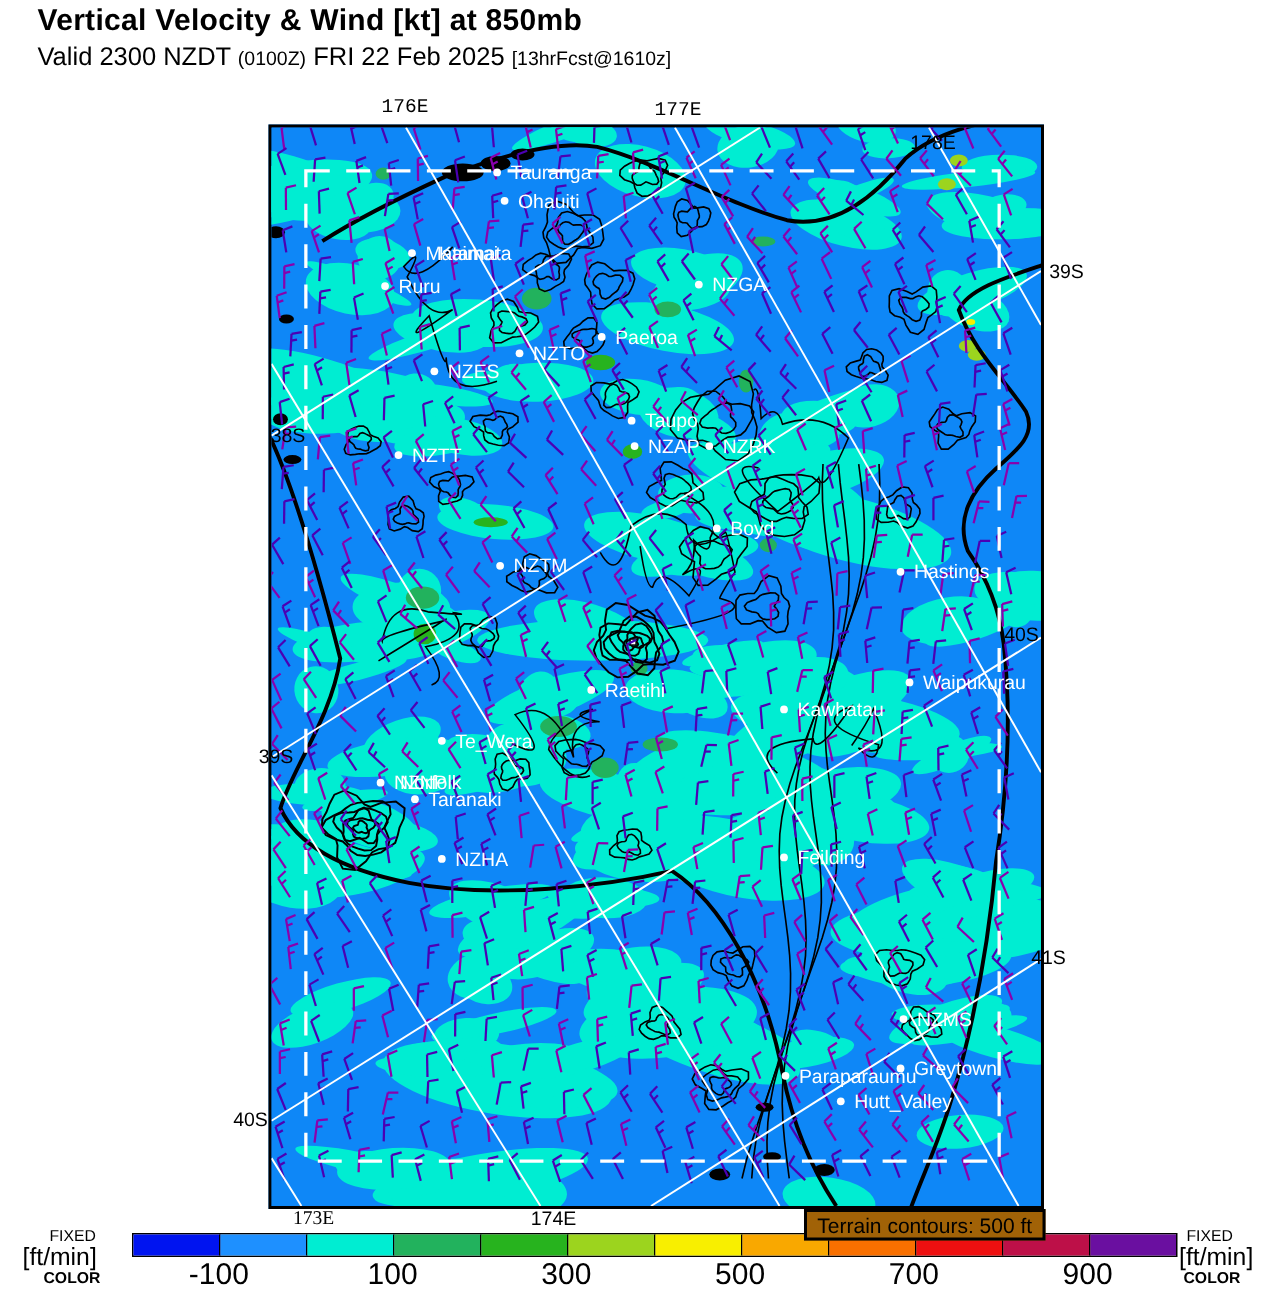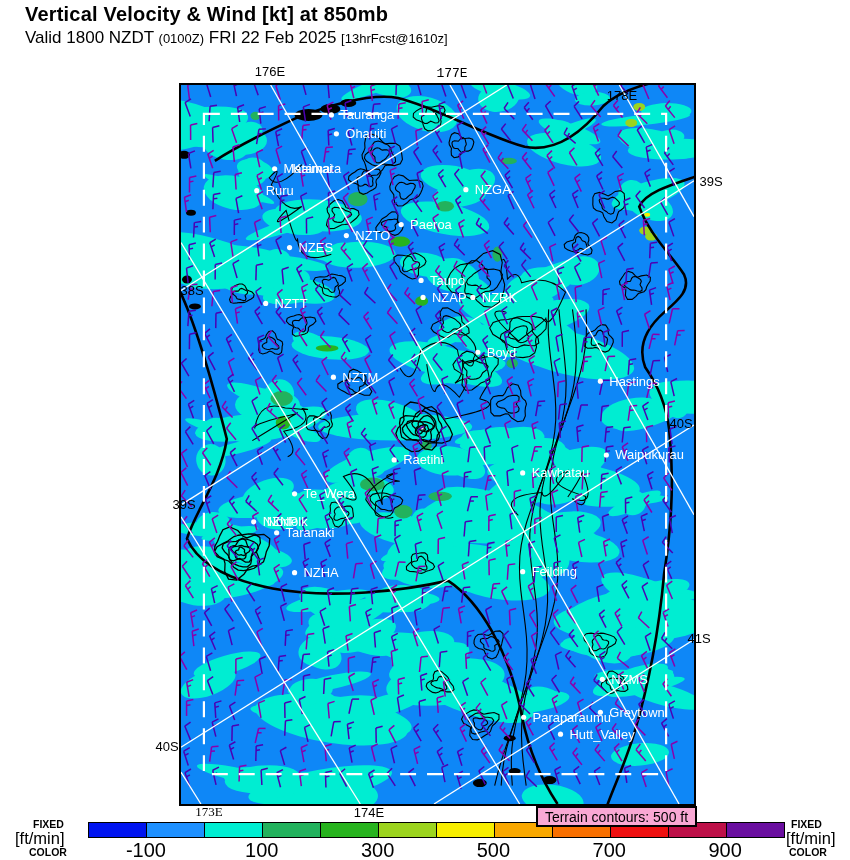--- a/index.html
+++ b/index.html
@@ -9,45 +9,45 @@
   .t1{font-size:20px;font-weight:bold;letter-spacing:.2px}
   .t2{font-size:17px;margin-top:2px}
   .t2 .small{font-size:13px}
   .t3{font-size:13.5px;margin-top:2px}
   #mapbox{position:absolute;left:179px;top:83px;width:517px;height:723px;
           border:2px solid #000;box-sizing:border-box;background:#0e87f7}
   #mapsvg{position:absolute;left:0;top:0;width:513px;height:719px}
   .geo-label{position:absolute;font-size:13px;transform:translate(-50%,-50%);
              white-space:nowrap;z-index:5}
   #terrain-note{position:absolute;left:536px;top:806px;width:161px;height:21px;
-                border:2px solid #000;background:#f9a8d4;box-sizing:border-box;
+                border:2px solid #000;background:#a16207;box-sizing:border-box;
                 display:flex;align-items:center;justify-content:center;
                 font-size:14px;z-index:6;white-space:nowrap}
   #colorbar{position:absolute;left:88px;top:822px;width:695px;height:14px;
             display:flex;border:1px solid #000;box-sizing:content-box}
   .cb-seg{flex:1;border-right:1px solid #000}
   .cb-seg:last-child{border-right:none}
   .cb-tick{position:absolute;top:839px;transform:translateX(-50%);font-size:20px}
   .cb-legend{position:absolute;top:819px;width:72px;line-height:1.05}
-  .cb-legend .cb-fixed{font-size:10.5px;font-weight:bold}
+  .cb-legend .cb-fixed{font-size:10.5px;font-weight:normal}
   .cb-legend .cb-units{font-size:16.5px}
   .cb-legend .cb-color{font-size:10.5px;font-weight:bold}
   #cb-legend-left{left:15px}
   #cb-legend-left .cb-fixed{margin-left:18px}
   #cb-legend-left .cb-color{margin-left:14px}
   #cb-legend-right{left:786px}
   #cb-legend-right .cb-fixed{margin-left:5px}
   #cb-legend-right .cb-color{margin-left:3px}
 </style>
 </head>
 <body>
 
 <div class="hdr">
   <div class="t1">Vertical Velocity &amp; Wind [kt] at 850mb</div>
-  <div class="t2"><span>Valid 1800 NZDT </span><span class="small">(0100Z)</span><span> FRI 22 Feb 2025 </span><span class="small">[13hrFcst@1610z]</span></div>
+  <div class="t2"><span>Valid 2300 NZDT </span><span class="small">(0100Z)</span><span> FRI 22 Feb 2025 </span><span class="small">[13hrFcst@1610z]</span></div>
 </div>
 
 <div id="mapbox">
   <svg id="mapsvg" viewBox="0 0 515 721" preserveAspectRatio="none">
       <rect x="0" y="0" width="515" height="721" fill="#0e87f7"></rect>
       <ellipse cx="2.8" cy="44.1" rx="66.0" ry="19.3" fill="#00edd2" transform="rotate(-12 6 45)"></ellipse>
       <ellipse cx="-2.2" cy="39.2" rx="60.1" ry="21.8" fill="#00edd2" transform="rotate(12 6 45)"></ellipse>
       <ellipse cx="1.5" cy="41.4" rx="58.7" ry="15.4" fill="#00edd2" transform="rotate(2 6 45)"></ellipse>
       <ellipse cx="140.5" cy="699.6" rx="73.1" ry="15.3" fill="#00edd2" transform="rotate(-10 153 705)"></ellipse>
       <ellipse cx="138.1" cy="711.7" rx="59.9" ry="22.1" fill="#00edd2" transform="rotate(2 153 705)"></ellipse>
@@ -2208,21 +2208,21 @@
       <circle cx="421" cy="629" r="2.6" fill="#ffffff"></circle>
       <text x="430" y="633.5" fill="#ffffff" font-size="13" font-family="&quot;Liberation Sans&quot;,sans-serif">Greytown</text>
       <circle cx="344" cy="634" r="2.6" fill="#ffffff"></circle>
       <text x="353" y="638.5" fill="#ffffff" font-size="13" font-family="&quot;Liberation Sans&quot;,sans-serif">Paraparaumu</text>
       <circle cx="381" cy="651" r="2.6" fill="#ffffff"></circle>
       <text x="390" y="655.5" fill="#ffffff" font-size="13" font-family="&quot;Liberation Sans&quot;,sans-serif">Hutt_Valley</text>
     </svg>
 </div>
 
 <div id="outer-labels">
-    <div class="geo-label" style="left: 270px; top: 71px;">176E</div>
+    <div class="geo-label" style="left: 270px; top: 71px; font-family: Liberation Mono, monospace;">176E</div>
     <div class="geo-label" style="left: 452px; top: 73px; font-family: Liberation Mono, monospace;">177E</div>
     <div class="geo-label" style="left: 622px; top: 95px;">178E</div>
     <div class="geo-label" style="left: 209px; top: 812px; font-family: Liberation Serif, serif;">173E</div>
     <div class="geo-label" style="left: 369px; top: 812px;">174E</div>
     <div class="geo-label" style="left: 164px; top: 290px; margin-left: 28px;">38S</div>
     <div class="geo-label" style="left: 184px; top: 504px;">39S</div>
     <div class="geo-label" style="left: 167px; top: 746px;">40S</div>
     <div class="geo-label" style="left: 711px; top: 181px;">39S</div>
     <div class="geo-label" style="left: 681px; top: 423px;">40S</div>
     <div class="geo-label" style="left: 699px; top: 638px;">41S</div>

